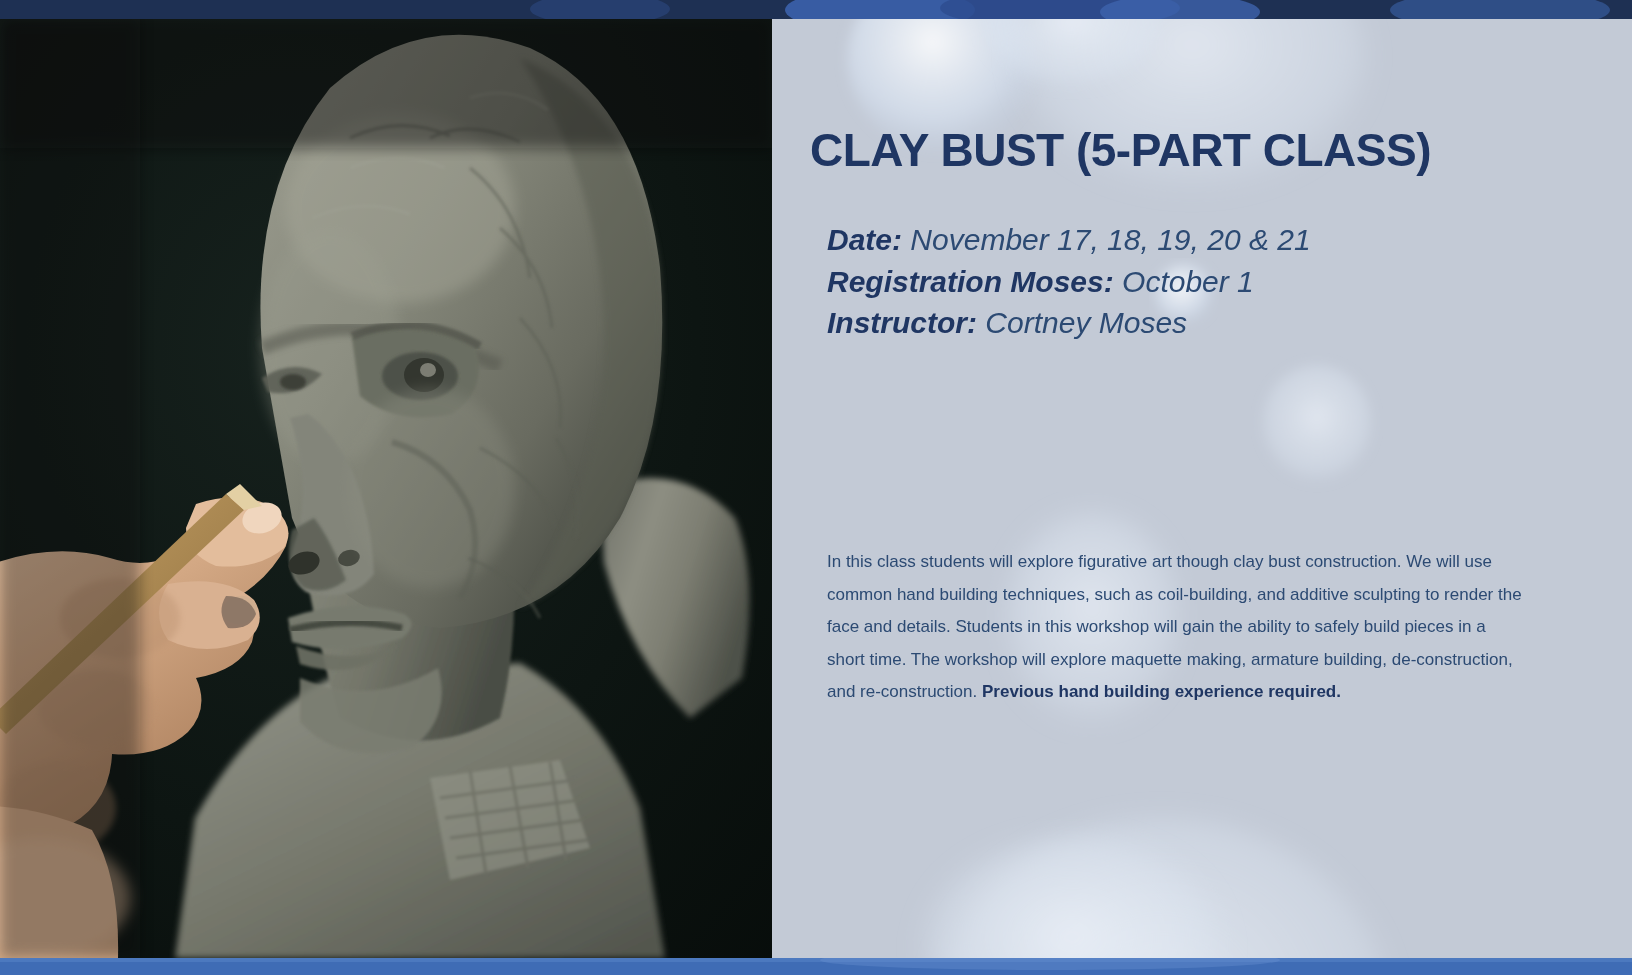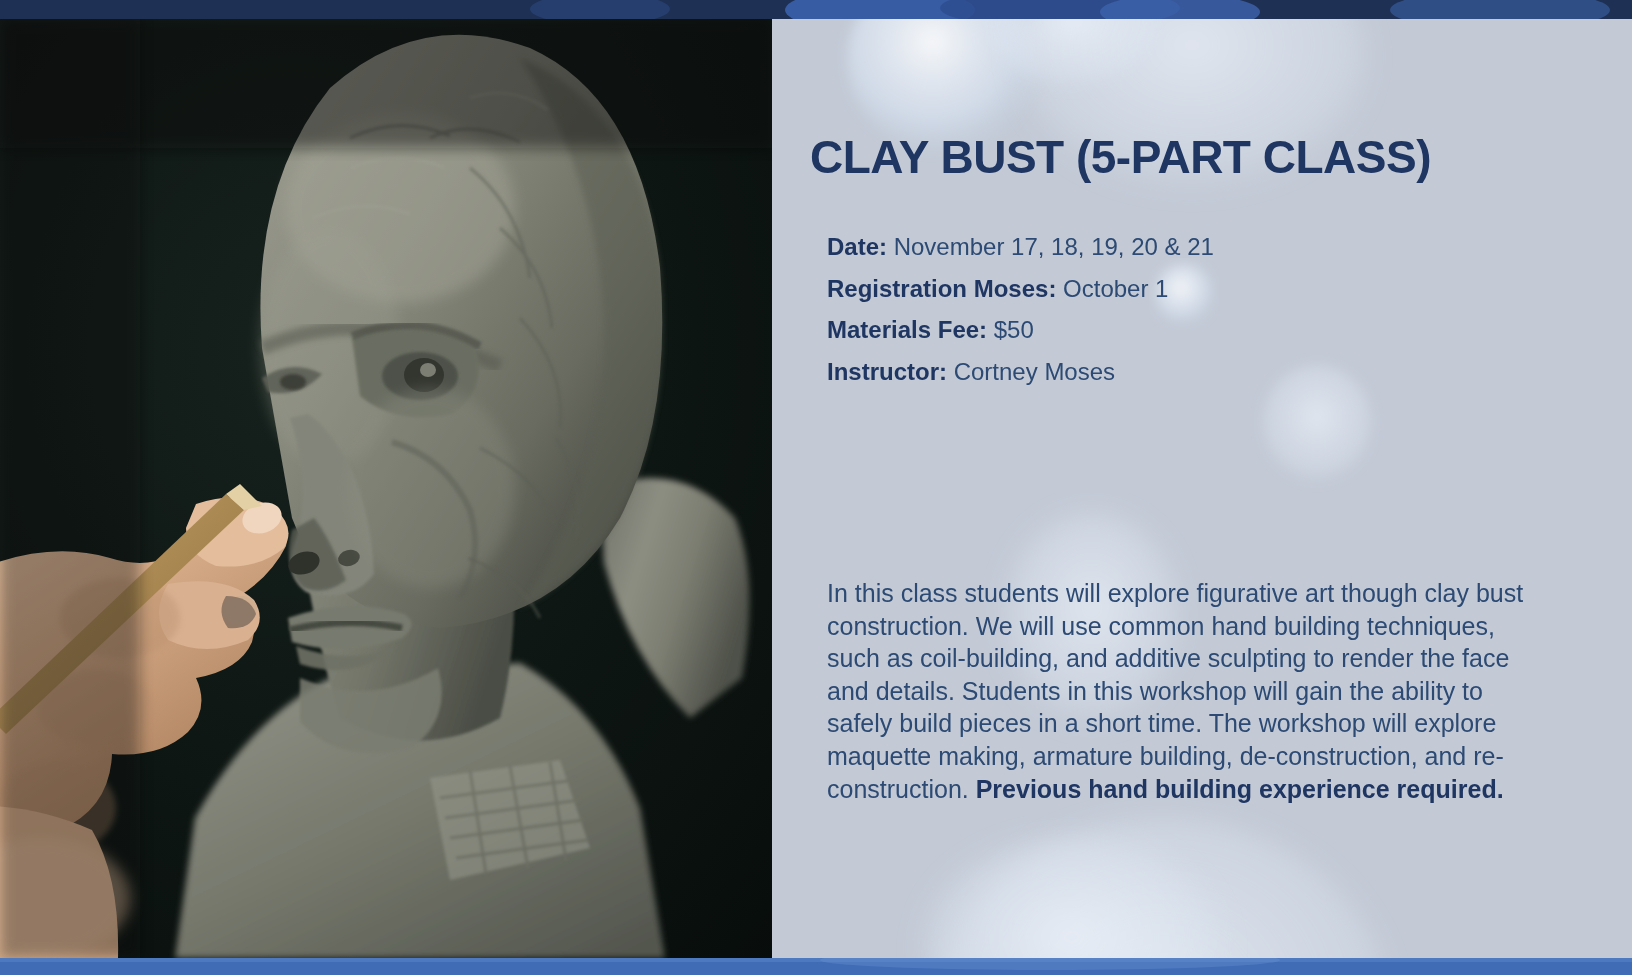--- a/index.html
+++ b/index.html
@@ -33,57 +33,57 @@
     left:772px; top:18px;
     width:860px; height:940px;
     background:#c3cad6;
     overflow:hidden;
   }
   .panel-bg { position:absolute; inset:0; pointer-events:none; }
   .panel-bg svg { display:block; width:100%; height:100%; }
 
   .panel-content {
     position:absolute;
-    left:0; top:8px;
+    left:0; top:1px;
     width:704px; height:940px;
     padding:0;
   }
 
   .title {
     position:absolute;
     left:38px; top:104px;
     width:790px;
     font-size:46px;
     font-weight:bold;
     letter-spacing:-0.5px;
     color:#1f3663;
     font-family:"Liberation Sans", sans-serif;
     white-space:nowrap;
   }
 
   .details {
     position:absolute;
     left:55px; top:200px;
     width:780px;
-    font-size:24px;
+    font-size:30px;
     line-height:41.5px;
     color:#2c4a73;
+    font-style:italic;
   }
   .details .row { white-space:nowrap; }
   .details .lbl { font-weight:bold; color:#1f3663; }
   .details .val { font-weight:normal; color:#2c4a73; }
 
   .body-copy {
     position:absolute;
     left:55px; top:527px;
     width:700px;
-    font-size:25px;
+    font-size:17px;
     line-height:32.6px;
     color:#2c4a73;
-    margin-top:24px;
   }
   .body-copy .strong { font-weight:bold; color:#1f3663; }
 
   
   .band-top {
     position:absolute; left:0; top:0;
     width:1632px; height:19px;
     background:#1e3053;
     overflow:hidden;
   }
@@ -297,24 +297,20 @@
       <div class="details">
         <div class="row">
           <span class="lbl">Date:</span>
           <span class="val">November 17, 18, 19, 20 &amp; 21</span>
         </div>
         <div class="row">
           <span class="lbl">Registration Moses:</span>
           <span class="val">October 1</span>
         </div>
         <div class="row">
-          <span class="lbl">Materials Fee:</span>
-          <span class="val">$50</span>
-        </div>
-        <div class="row">
           <span class="lbl">Instructor:</span>
           <span class="val">Cortney Moses</span>
         </div>
       </div>
 
       <div class="body-copy"><span>In this class students will explore figurative art though clay bust construction. We will use common hand building techniques, such as coil-building, and additive sculpting to render the face and details. Students in this workshop will gain the ability to safely build pieces in a short time. The workshop will explore maquette making, armature building, de-construction, and re-construction. </span><span class="strong">Previous hand building experience required.</span></div>
 
     </div>
   </div>
 

